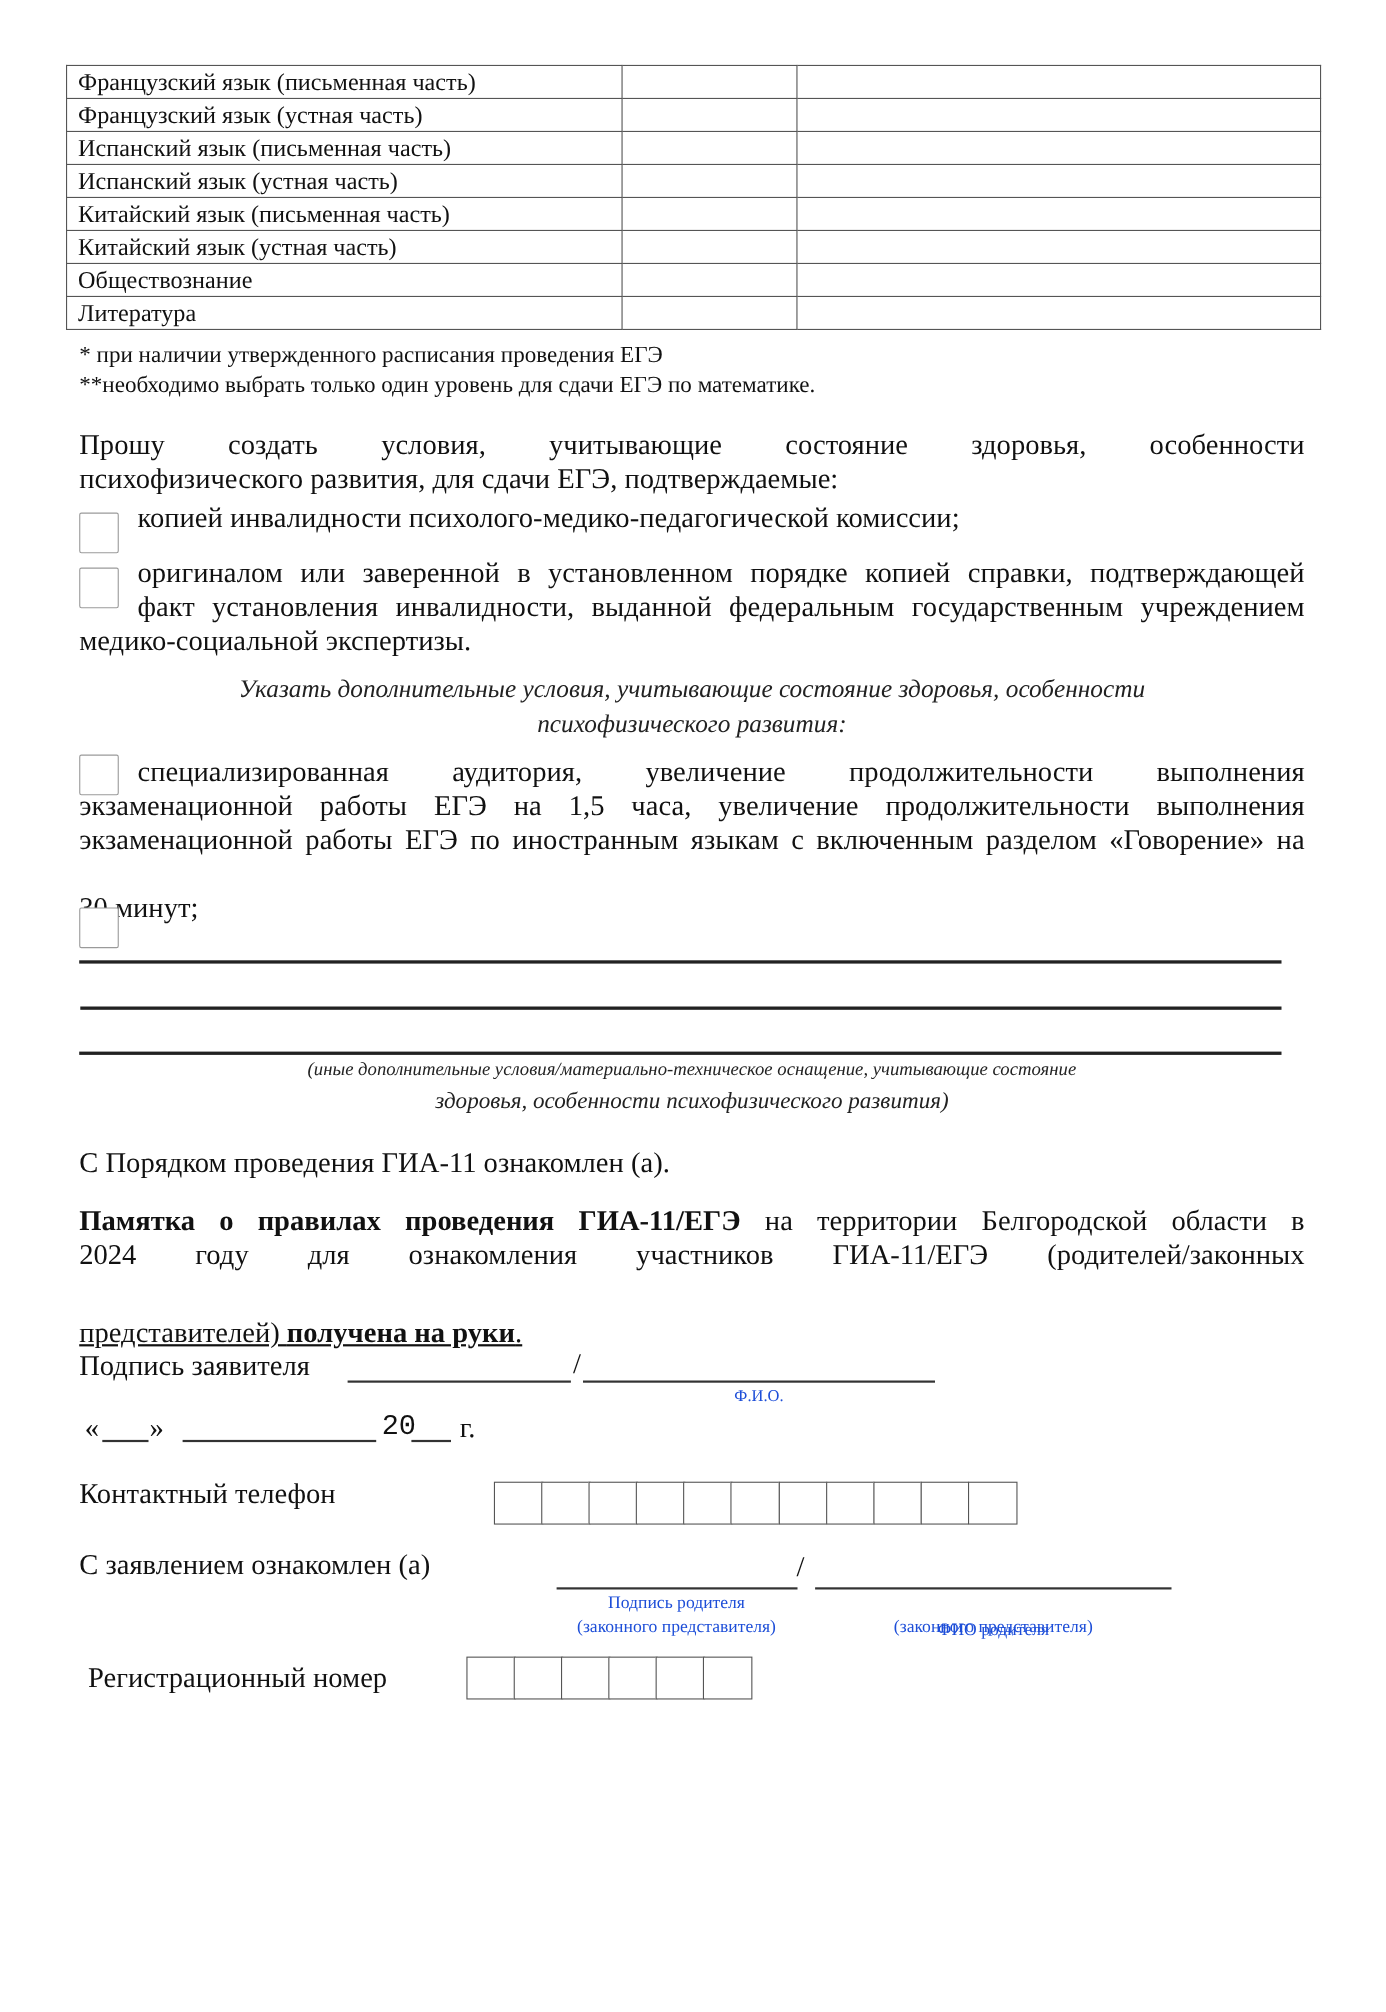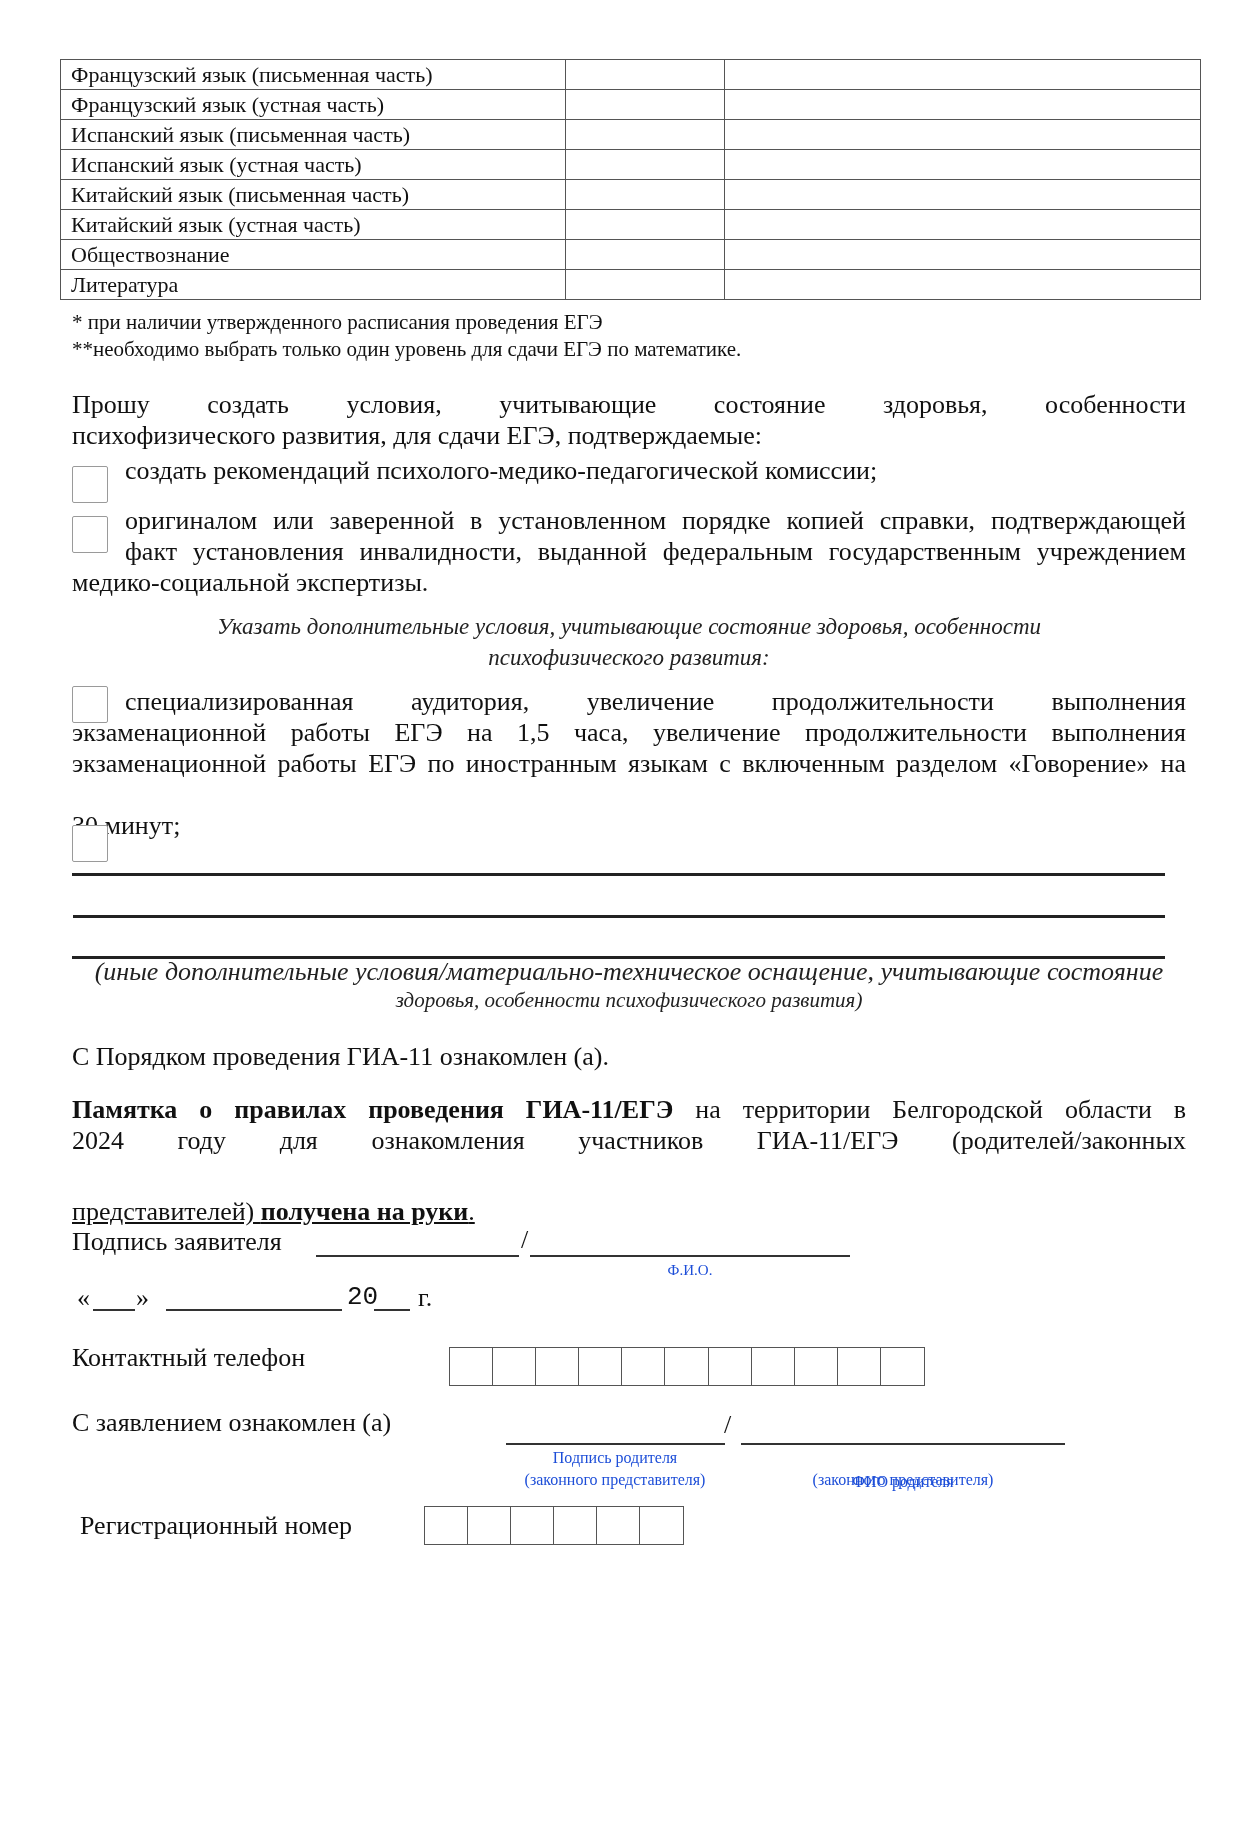--- a/index.html
+++ b/index.html
@@ -83,41 +83,41 @@
     </tbody>
 </table>
 
 <div class="abs note" style="left:72px; top:309px;">* при наличии утвержденного расписания проведения ЕГЭ</div>
 <div class="abs note" style="left:72px; top:336px;">**необходимо выбрать только один уровень для сдачи ЕГЭ по математике.</div>
 
 <div class="abs para just-full" style="left:72px; top:389px; width:1114px;">Прошу создать условия, учитывающие состояние здоровья, особенности</div>
 <div class="abs para" style="left:72px; top:420px; width:1114px;">психофизического развития, для сдачи ЕГЭ, подтверждаемые:</div>
 
 <div class="chk" style="left:72px; top:466px;"></div>
-<div class="abs para" style="left:125px; top:455px; width:1060px;">создать рекомендаций психолого-медико-педагогической комиссии;</div>
+<div class="abs para" style="left:125px; top:455px; width:1060px;">копией инвалидности психолого-медико-педагогической комиссии;</div>
 
 <div class="chk" style="left:72px; top:516px;"></div>
 <div class="abs para just-full" style="left:125px; top:505px; width:1061px;">оригиналом или заверенной в установленном порядке копией справки, подтверждающей</div>
 <div class="abs para just-full" style="left:125px; top:536px; width:1061px;">факт установления инвалидности, выданной федеральным государственным учреждением</div>
 <div class="abs para" style="left:72px; top:567px; width:1114px;">медико-социальной экспертизы.</div>
 
 <div class="abs ital" style="left:72px; top:612px; width:1114px;">Указать дополнительные условия, учитывающие состояние здоровья, особенности</div>
 <div class="abs ital" style="left:72px; top:643px; width:1114px;">психофизического развития:</div>
 
 <div class="chk" style="left:72px; top:686px;"></div>
 <div class="abs para just-full" style="left:125px; top:686px; width:1061px;">специализированная аудитория, увеличение продолжительности выполнения</div>
 <div class="abs para just-full" style="left:72px; top:717px; width:1114px;">экзаменационной работы ЕГЭ на 1,5 часа, увеличение продолжительности выполнения</div>
 <div class="abs para just-full" style="left:72px; top:748px; width:1114px;">экзаменационной работы ЕГЭ по иностранным языкам с включенным разделом «Говорение» на</div>
 <div class="abs para" style="left:72px; top:779px; width:1114px;margin-top:31px;">30 минут;</div>
 
 <div class="chk" style="left:72px; top:825px;"></div>
 <div class="hline" style="left:72px; top:873px; width:1093px;"></div>
 <div class="hline" style="left:73px; top:915px; width:1092px;"></div>
 <div class="hline" style="left:72px; top:956px; width:1093px;"></div>
-<div class="abs ital" style="left:72px; top:958px; width:1114px; font-size:26px; line-height:28px;">(иные дополнительные условия/материально-техническое оснащение, учитывающие состояние</div>
+<div class="abs ital" style="left:72px; top:958px; width:1114px; font-size:17px; line-height:28px;">(иные дополнительные условия/материально-техническое оснащение, учитывающие состояние</div>
 <div class="abs ital" style="left:72px; top:986px; width:1114px; font-size:21px; line-height:28px;">здоровья, особенности психофизического развития)</div>
 
 <div class="abs para" style="left:72px; top:1041px; width:1114px;">С Порядком проведения ГИА-11 ознакомлен (а).</div>
 <div class="abs para just-full" style="left:72px; top:1094px; width:1114px;"><b>Памятка о правилах проведения ГИА-11/ЕГЭ</b><span> на территории Белгородской области в</span></div>
 <div class="abs para just-full" style="left:72px; top:1125px; width:1114px;">2024 году для ознакомления участников ГИА-11/ЕГЭ (родителей/законных</div>
 <div class="abs para" style="left:72px; top:1196px; width:1114px;text-decoration:underline;"><span>представителей) </span><b>получена на руки</b><span>.</span></div>
 
 <div class="label" style="left:72px; top:1226px;">Подпись заявителя</div>
 <div class="uline" style="left:316px; top:1255px; width:203px;"></div>
 <div class="slash" style="left:521px; top:1225px;">/</div>

